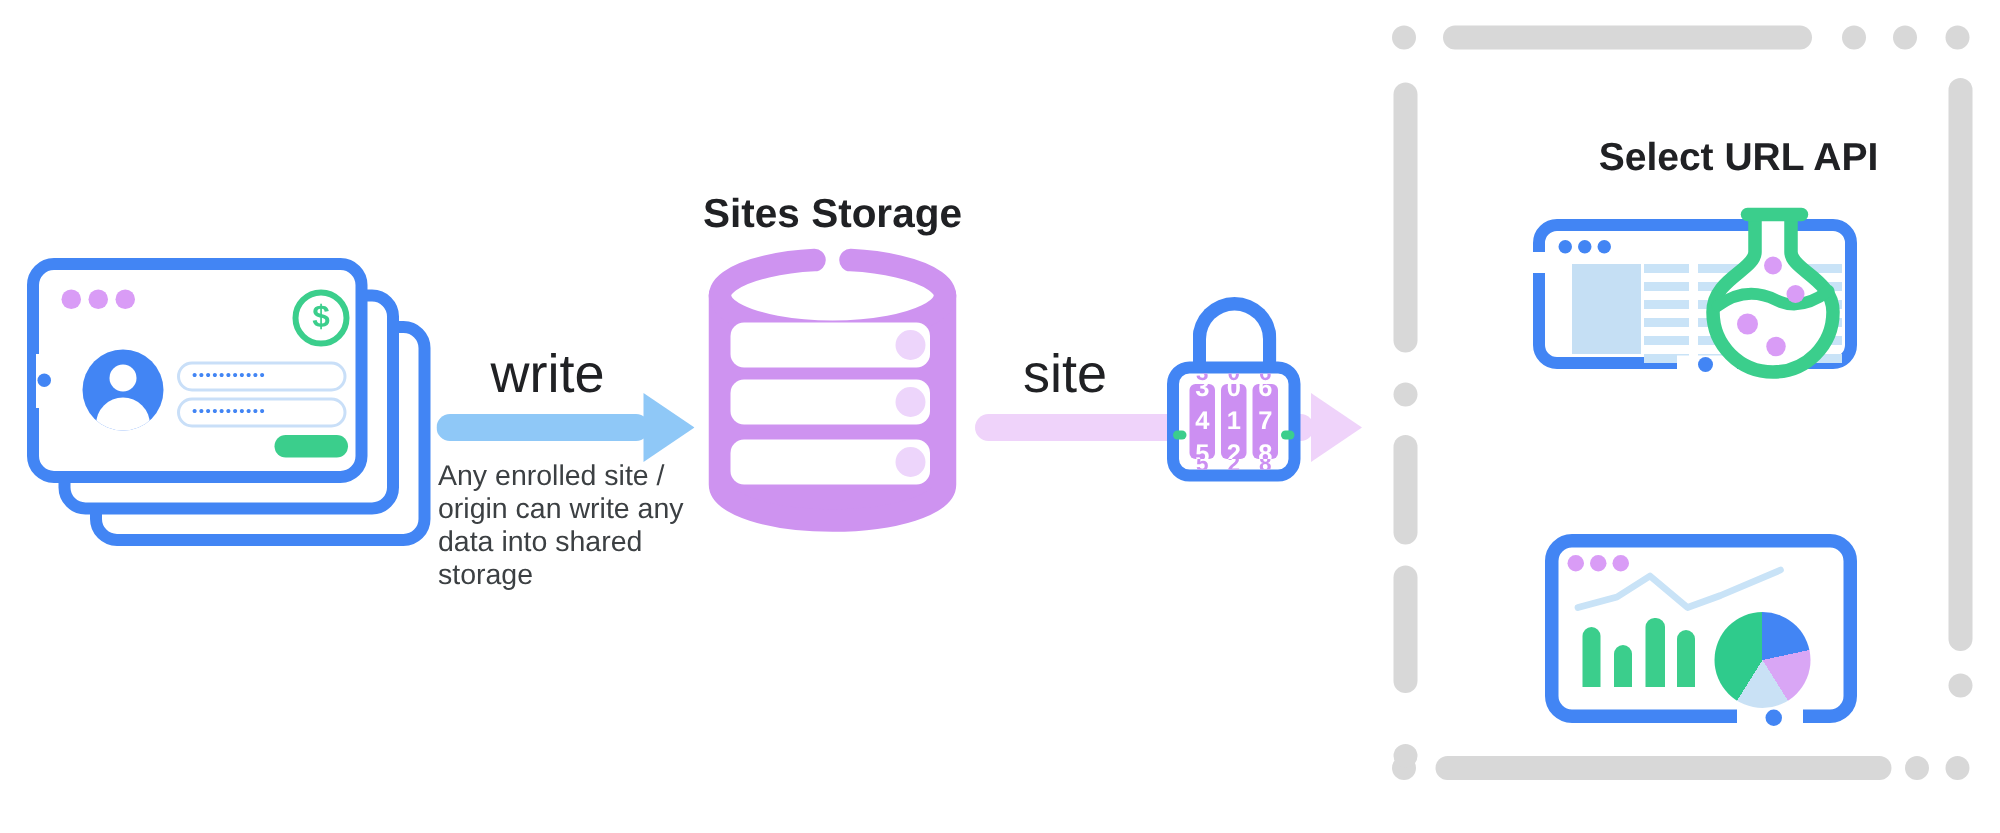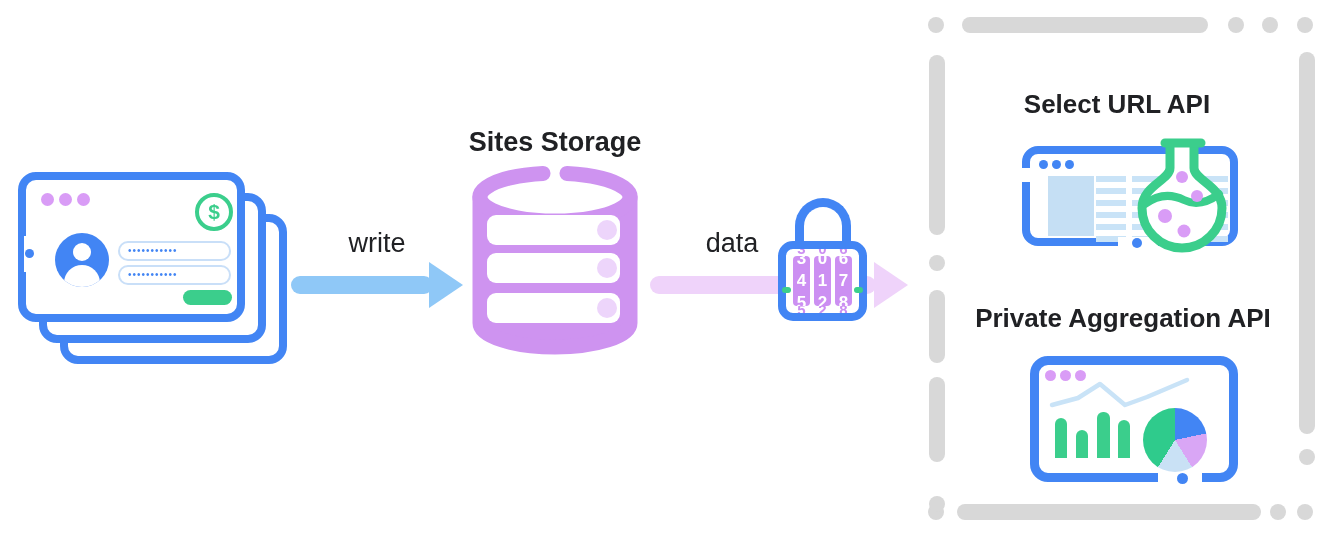--- a/index.html
+++ b/index.html
@@ -24,21 +24,21 @@
   .avatar .shoulders{position:absolute;left:9px;top:32px;width:36px;height:30px;border-radius:18px 18px 0 0;background:#fff;}
   .pw-field{position:absolute;width:113px;height:20px;border:2px solid var(--input-border);
             border-radius:10px;box-sizing:border-box;background:#fff;color:var(--blue);
             font-size:10px;line-height:15px;padding-left:8px;letter-spacing:1px;overflow:hidden;}
   .pw1{left:92px;top:61px;} .pw2{left:92px;top:85px;}
   .go-btn{position:absolute;left:157px;top:110px;width:49px;height:15px;border-radius:8px;background:var(--mint);}
   .win-notch{position:absolute;left:-2px;top:56px;width:11px;height:36px;background:#fff;}
   .win-notch-dot{position:absolute;left:-1px;top:69px;width:9px;height:9px;border-radius:50%;background:var(--blue);}
 
   
-  .flow-label{position:absolute;font-size:27px;color:var(--ink);text-align:center;width:100px;}
+  .flow-label{position:absolute;font-size:36px;color:var(--ink);width:100px;}
   .note{position:absolute;font-size:19px;line-height:22px;color:var(--body-text);white-space:pre-line;}
   .big-title{position:absolute;font-size:26px;font-weight:bold;color:var(--ink);text-align:center;}
 
   
   .lock{position:absolute;left:775px;top:198px;width:95px;height:125px;z-index:5;}
   .shackle{position:absolute;left:20px;top:0;width:56px;height:50px;border:9px solid var(--blue);
            border-bottom:none;border-radius:28px 28px 0 0;box-sizing:border-box;}
   .lock-body{position:absolute;left:3px;top:43px;width:89px;height:80px;background:#fff;
              border:8px solid var(--blue);border-radius:15px;box-sizing:border-box;}
   .dials{position:absolute;left:7px;top:0px;display:flex;gap:4px;}
@@ -106,35 +106,39 @@
       <div class="win-notch"></div>
       <div class="win-notch-dot"></div>
     </div>
   </div>
 
   <div class="flow-label" style="left:327px;top:228px;">write</div>
   <svg class="abs" style="left:291px;top:262px;" width="172" height="46" viewBox="0 0 172 46">
     <rect x="0" y="14" width="142" height="18" rx="9" fill="var(--sky)"></rect>
     <polygon points="138,0 172,23 138,46" fill="var(--sky)"></polygon>
   </svg>
+  <div class="note" style="left:292px;top:307px;width:190px;">Any enrolled site /
+origin can write any
+data into shared
+storage</div>
 
   <div class="big-title" style="left:430px;top:127px;width:250px;font-size:27px;">Sites Storage</div>
   <svg class="abs" style="left:470px;top:164px;" width="170" height="194" viewBox="0 0 170 194">
     <path d="M10 33 L10 159 A75 24 0 0 0 160 159 L160 33 A75 24 0 0 1 10 33 Z" fill="var(--purple)" stroke="var(--purple)" stroke-width="15" stroke-linejoin="round"></path>
     <ellipse cx="85" cy="33" rx="75" ry="24" fill="#fff"></ellipse>
     <path d="M97 9.4 A75 24 0 1 1 73 9.4" fill="none" stroke="var(--purple)" stroke-width="15" stroke-linecap="round"></path>
     <rect x="17" y="51" width="133" height="30" rx="9" fill="#fff"></rect>
     <rect x="17" y="89" width="133" height="30" rx="9" fill="#fff"></rect>
     <rect x="17" y="129" width="133" height="30" rx="9" fill="#fff"></rect>
     <circle cx="137" cy="66" r="10" fill="var(--purple-soft)"></circle>
     <circle cx="137" cy="104" r="10" fill="var(--purple-soft)"></circle>
     <circle cx="137" cy="144" r="10" fill="var(--purple-soft)"></circle>
   </svg>
 
-  <div class="flow-label" style="left:682px;top:228px;">data</div>
+  <div class="flow-label" style="left:682px;top:228px;">site</div>
   <svg class="abs" style="left:650px;top:262px;z-index:1;" width="258" height="46" viewBox="0 0 258 46">
     <rect x="0" y="14" width="226" height="18" rx="9" fill="var(--pink)"></rect>
     <polygon points="224,0 258,23 224,46" fill="var(--pink)"></polygon>
   </svg>
 
   <div class="lock">
     <div class="shackle"></div>
     <div class="lock-body">
       <div class="dials">
         <div class="dial-col">
@@ -195,21 +199,21 @@
       <div class="bdash" style="left: 37px; top: 494px; width: 304px; height: 16px;"></div>
       <div class="bdash" style="left: 350px; top: 494px; width: 16px; height: 16px;"></div>
       <div class="bdash" style="left: 377px; top: 494px; width: 16px; height: 16px;"></div>
       <div class="bdash" style="left: 9px; top: 45px; width: 16px; height: 180px;"></div>
       <div class="bdash" style="left: 9px; top: 245px; width: 16px; height: 16px;"></div>
       <div class="bdash" style="left: 9px; top: 280px; width: 16px; height: 73px;"></div>
       <div class="bdash" style="left: 9px; top: 367px; width: 16px; height: 85px;"></div>
       <div class="bdash" style="left: 9px; top: 486px; width: 16px; height: 16px;"></div>
     </div>
 
-  <div class="big-title" style="left:982px;top:89px;width:270px;">Select URL API</div>
+  <div class="big-title" style="left:1024px;top:89px;width:270px;">Select URL API</div>
   <div class="browser">
     <div class="dots">
         <i></i>
         <i></i>
         <i></i>
       </div>
     <div class="b-rect"></div>
     <div class="b-line" style="left:66px;top:22px;width:30px;"></div>
     <div class="b-line" style="left:66px;top:34px;width:30px;"></div>
     <div class="b-line" style="left:66px;top:46px;width:30px;"></div>
@@ -229,21 +233,20 @@
   <svg class="flask" width="94" height="122" viewBox="0 0 94 122">
     <path d="M34 12 L34 34 C34 46 6 52 6 74 A40 40 0 1 0 86 74 C86 52 58 46 58 34 L58 12" fill="#fff" stroke="var(--mint)" stroke-width="9" stroke-linejoin="round" stroke-linecap="round"></path>
     <path d="M29 9 L65 9" stroke="var(--mint)" stroke-width="9" stroke-linecap="round"></path>
     <path d="M9 70 Q28 56 48 66 Q64 74 83 60" fill="none" stroke="var(--mint)" stroke-width="8" stroke-linecap="round"></path>
     <circle cx="46" cy="43" r="6" fill="var(--lilac)"></circle>
     <circle cx="61" cy="62" r="6" fill="var(--lilac)"></circle>
     <circle cx="29" cy="82" r="7" fill="var(--lilac)"></circle>
     <circle cx="48" cy="97" r="6.5" fill="var(--lilac)"></circle>
   </svg>
 
-  <div class="big-title" style="left:972px;top:303px;width:302px;">Private Aggregation API</div>
   <div class="dash-board">
     <div class="pdots">
         <i></i>
         <i></i>
         <i></i>
       </div>
     <svg class="abs" style="left:0;top:0;" width="190" height="108" viewBox="0 0 190 108">
       <polyline points="13,40 39,33 61,19 86,40 108,32 148,15" fill="none" stroke="var(--light-blue-line)" stroke-width="4.5" stroke-linecap="round" stroke-linejoin="round"></polyline>
     </svg>
     <div>

